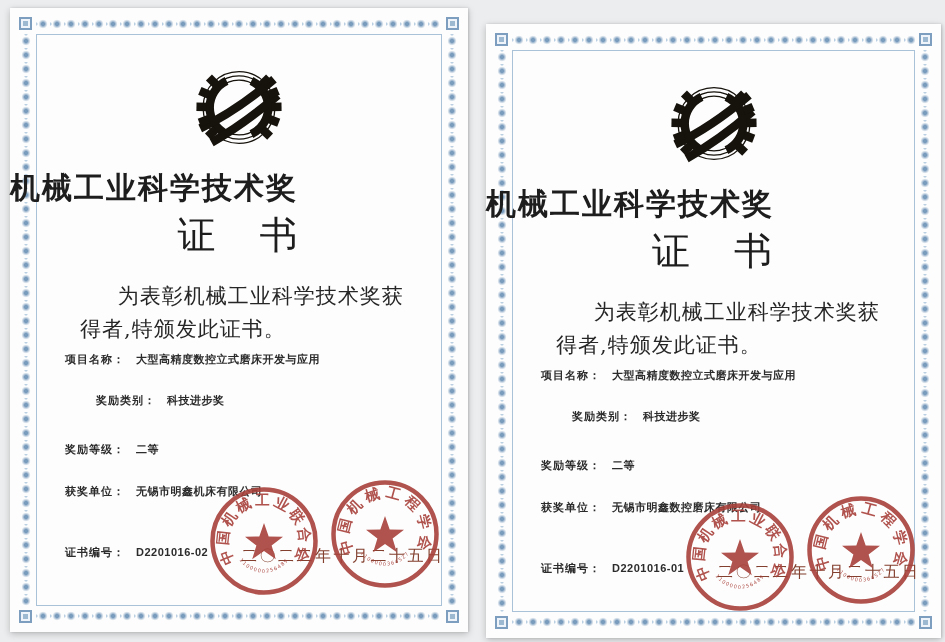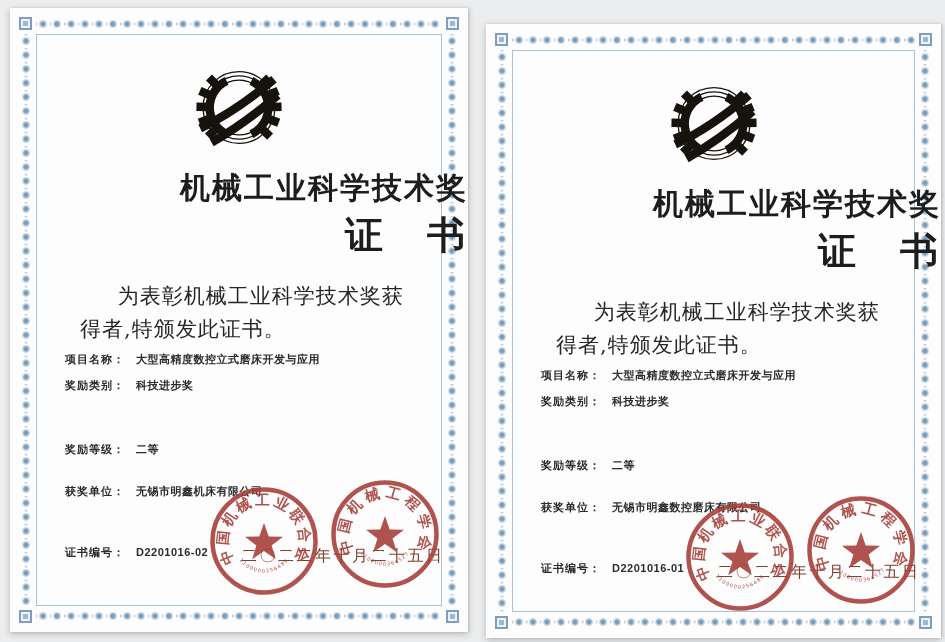--- a/index.html
+++ b/index.html
@@ -41,38 +41,38 @@
   }
   .corner::after { content:""; position:absolute; inset:2px; background:#9db9d2; }
   .c-tl { left:9px; top:9px; } .c-tr { right:9px; top:9px; }
   .c-bl { left:9px; bottom:9px; } .c-br { right:9px; bottom:9px; }
   .innerline { position:absolute; inset:26px; border:1px solid #aac2d8; }
 
   
   .logo { position:absolute; left:50%; top:52px; transform:translateX(-50%); }
   .title {
     position:absolute; left:0; right:0; top:160px;
-    text-align:right; font-family:"DejaVu Serif", serif;
+    text-align:left; font-family:"DejaVu Serif", serif;
     font-size:30px; font-weight:bold; color:#1d1d1d; letter-spacing:2px;
   }
   .subtitle {
     position:absolute; left:0; right:0; top:202px;
-    text-align:right; font-family:"DejaVu Serif", serif;
-    font-size:38px; font-weight:bold; color:#1d1d1d; letter-spacing:3px;
+    text-align:center; font-family:"DejaVu Serif", serif;
+    font-size:38px; font-weight:normal; color:#1d1d1d; letter-spacing:3px;
   }
   .intro {
     position:absolute; left:70px; width:340px; top:272px;
     font-family:"DejaVu Serif", serif; font-size:21px; color:#262626;
     line-height:1.55; letter-spacing:1px;
   }
   .intro .l1 { text-indent:1.8em; }
   .field { position:absolute; left:55px; font-size:11px; color:#2c2c2c; white-space:nowrap; }
   .field .lab { font-weight:600; letter-spacing:1px; }
   .field .val { margin-left:11px; font-weight:600; letter-spacing:.5px; }
-  .f0 { top:344px; } .f1 { top:370px; } .f2 { top:434px; } .f3 { top:476px; }
+  .f0 { top:344px; } .f1 { top:385px;margin-left:31px; } .f2 { top:434px; } .f3 { top:476px; }
   .certno { top:537px; }
   .date {
     position:absolute; left:231px; top:538px; z-index:1;
     font-family:"DejaVu Serif", serif; font-size:16px; letter-spacing:2.5px;
     color:#83402f; white-space:nowrap;
   }
   .seal { position:absolute; z-index:2; opacity:.90; }
   .seal1 { left:199px; top:478px; }
   .seal2 { left:320px; top:471px; }
 </style>

